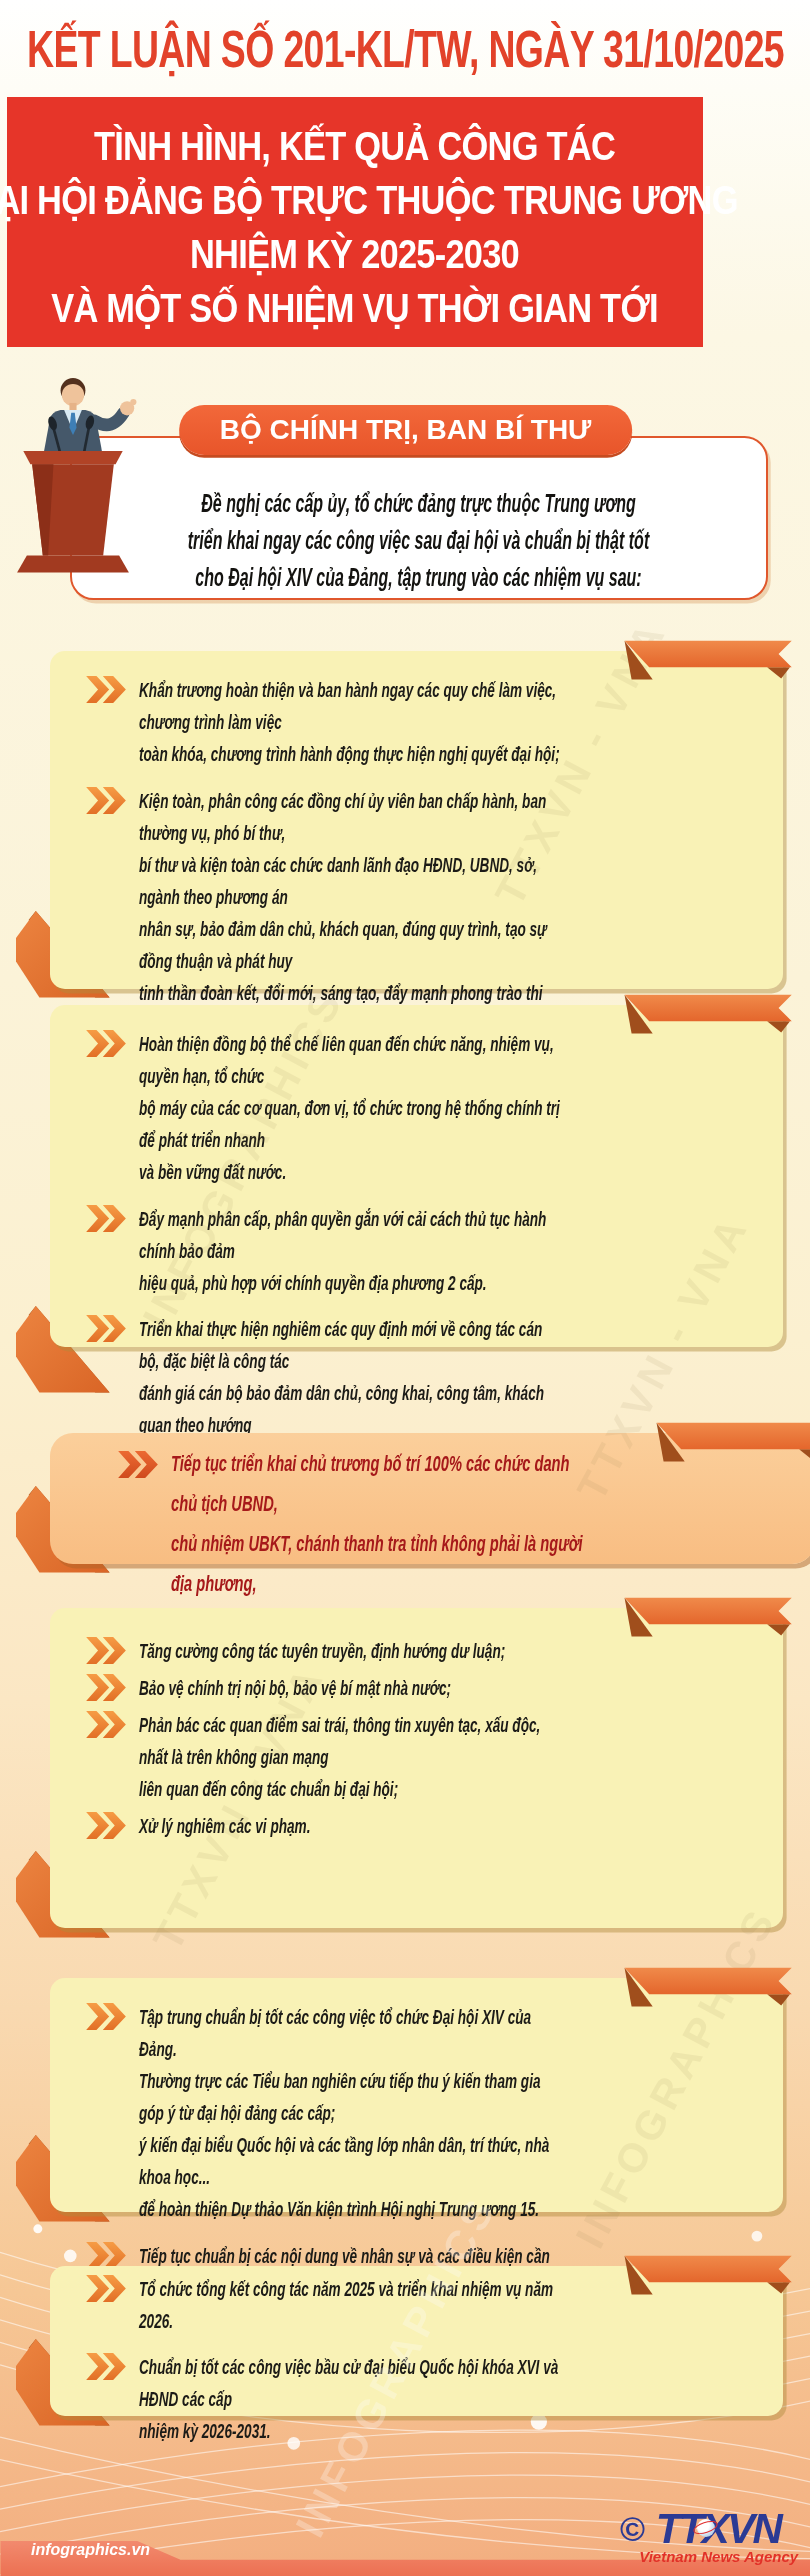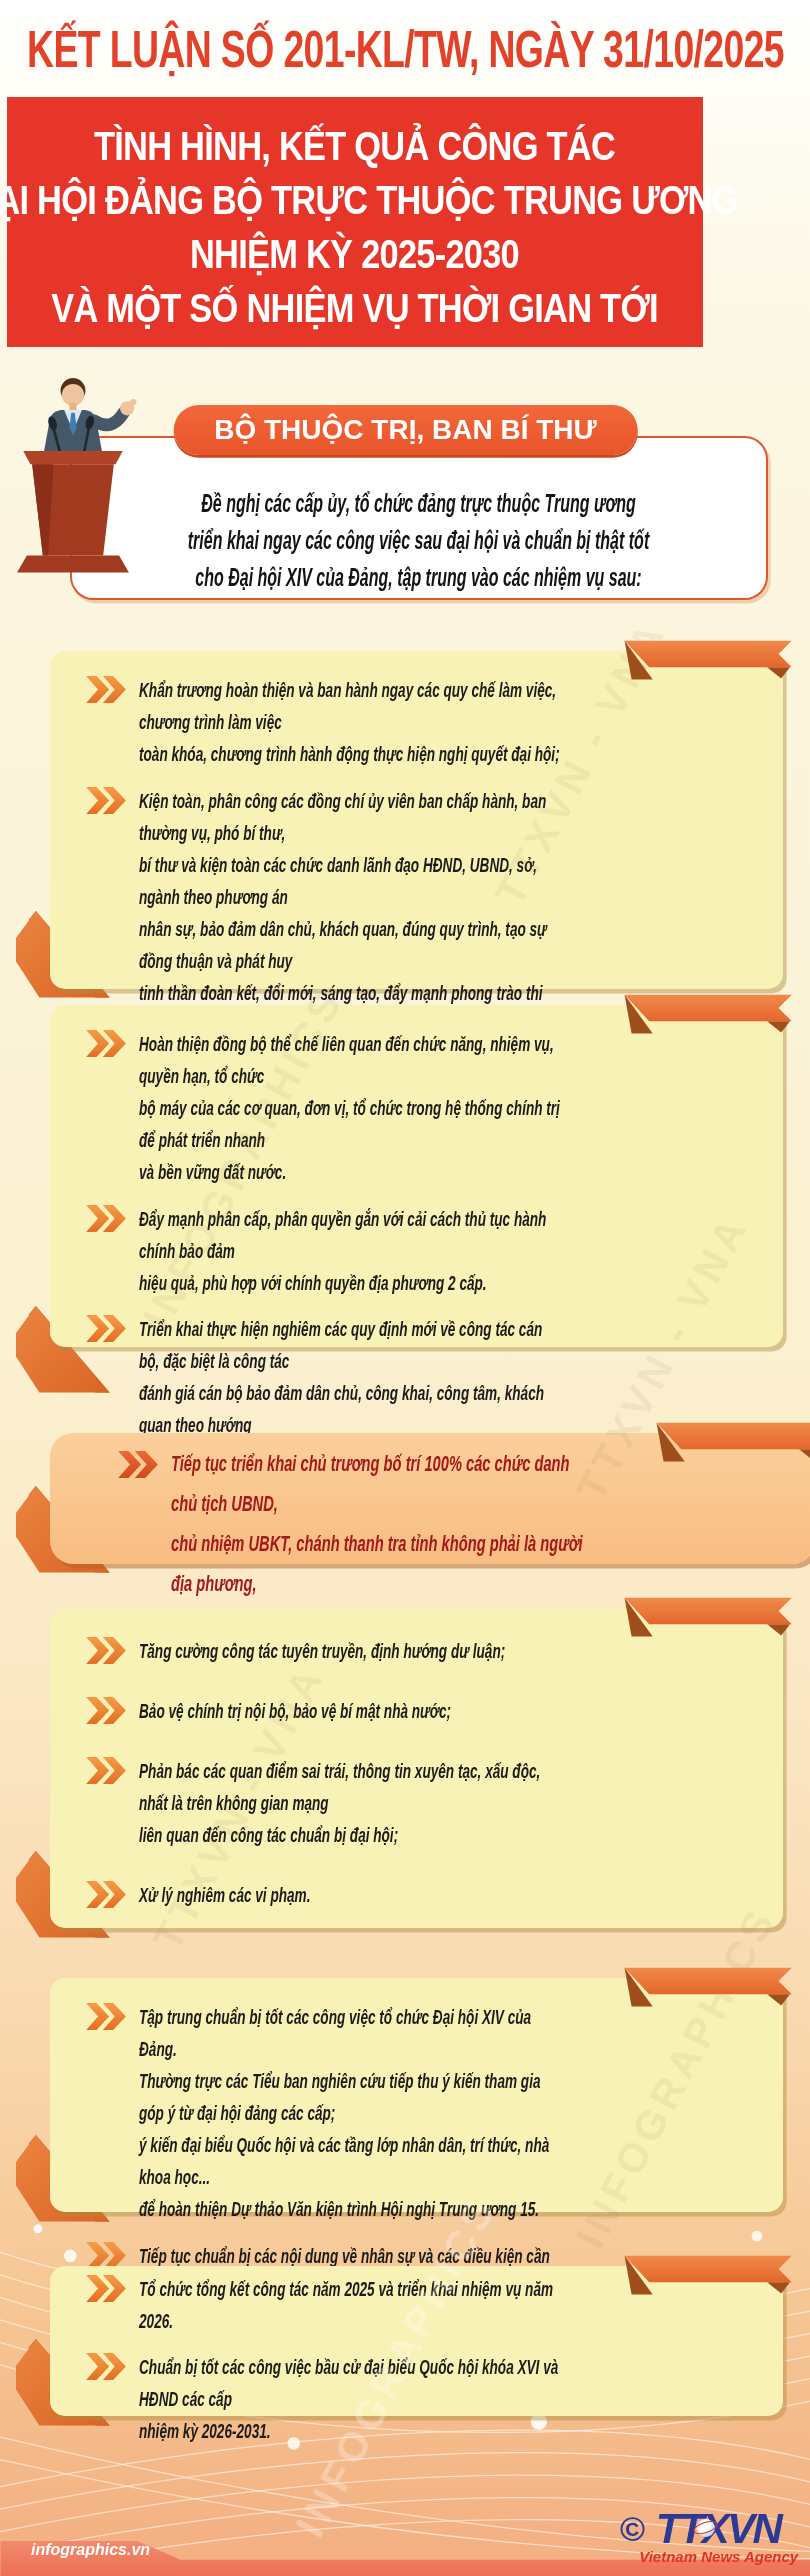--- a/index.html
+++ b/index.html
@@ -47,21 +47,21 @@
     position:absolute;left:50px;width:733px;border-radius:15px;background:#f9f2b6;
     box-shadow:3.6px 4.5px 0 rgba(176,140,60,.45);
   }
   .box.orange{
     background:linear-gradient(180deg,#fbcf9b,#f8bd82);
     box-shadow:3.6px 4.5px 0 rgba(176,100,40,.5);border-radius:23px;padding-left:32px;
   }
   .ribbon{position:absolute;top:-11.7px;right:-10.8px;width:177px;height:44px;z-index:3;}
   .fold{position:absolute;width:99px;height:90px;z-index:0;}
   .bullets{display:flex;flex-direction:column;gap:14.4px;padding:23.4px 18px 0 36px;}
-  .bullets.tight{gap:28px;}
+  .bullets.tight{gap:5px;}
   .bullet{display:flex;align-items:flex-start;gap:12.6px;}
   .chev{flex:0 0 40px;margin-top:1.8px;}
   .btext{
     width:901px;font-style:italic;font-weight:700;font-size:20px;line-height:32px;
     color:#1c1b17;transform:scaleX(.68);transform-origin:0 0;white-space:pre-line;
     letter-spacing:0;
   }
   .box.orange .btext{color:#a6191a;font-size:21.6px;line-height:40px;}
   
   .wm{
@@ -183,21 +183,21 @@
     <path d="M66,92 L58,62" stroke="#222a31" stroke-width="3"></path>
     <ellipse cx="57" cy="57" rx="4.5" ry="8" transform="rotate(-18 57 57)" fill="#1d242b"></ellipse>
     <path d="M92,92 L98,61" stroke="#222a31" stroke-width="3"></path>
     <ellipse cx="99" cy="56" rx="4.5" ry="8" transform="rotate(14 99 56)" fill="#1d242b"></ellipse>
     <polygon points="24,88 136,88 128,103 32,103" fill="#b14326"></polygon>
     <polygon points="34,103 126,103 114,206 46,206" fill="#a23a20"></polygon>
     <polygon points="34,103 58,103 52,206 46,206" fill="#8c2f18"></polygon>
     <polygon points="28,206 132,206 143,225 17,225" fill="#a23a20"></polygon>
   </svg>
 
-  <div class="badge-pill">BỘ THUỘC TRỊ, BAN BÍ THƯ</div>
+  <div class="badge-pill">BỘ CHÍNH TRỊ, BAN BÍ THƯ</div>
   <div class="intro-card">
     <div class="intro-text">Đề nghị các cấp ủy, tổ chức đảng trực thuộc Trung ương
 triển khai ngay các công việc sau đại hội và chuẩn bị thật tốt
 cho Đại hội XIV của Đảng, tập trung vào các nhiệm vụ sau:</div>
   </div>
 
   <svg class="fold" style="left:16px;top:911px" viewBox="0 0 110 100">
     <polygon points="22,0 104,96 88,96 14,10" fill="#aa5520"></polygon>
     <polygon points="22,0 0,30 0,56 26,96 104,96" fill="url(#flapGrad)"></polygon>
   </svg>

